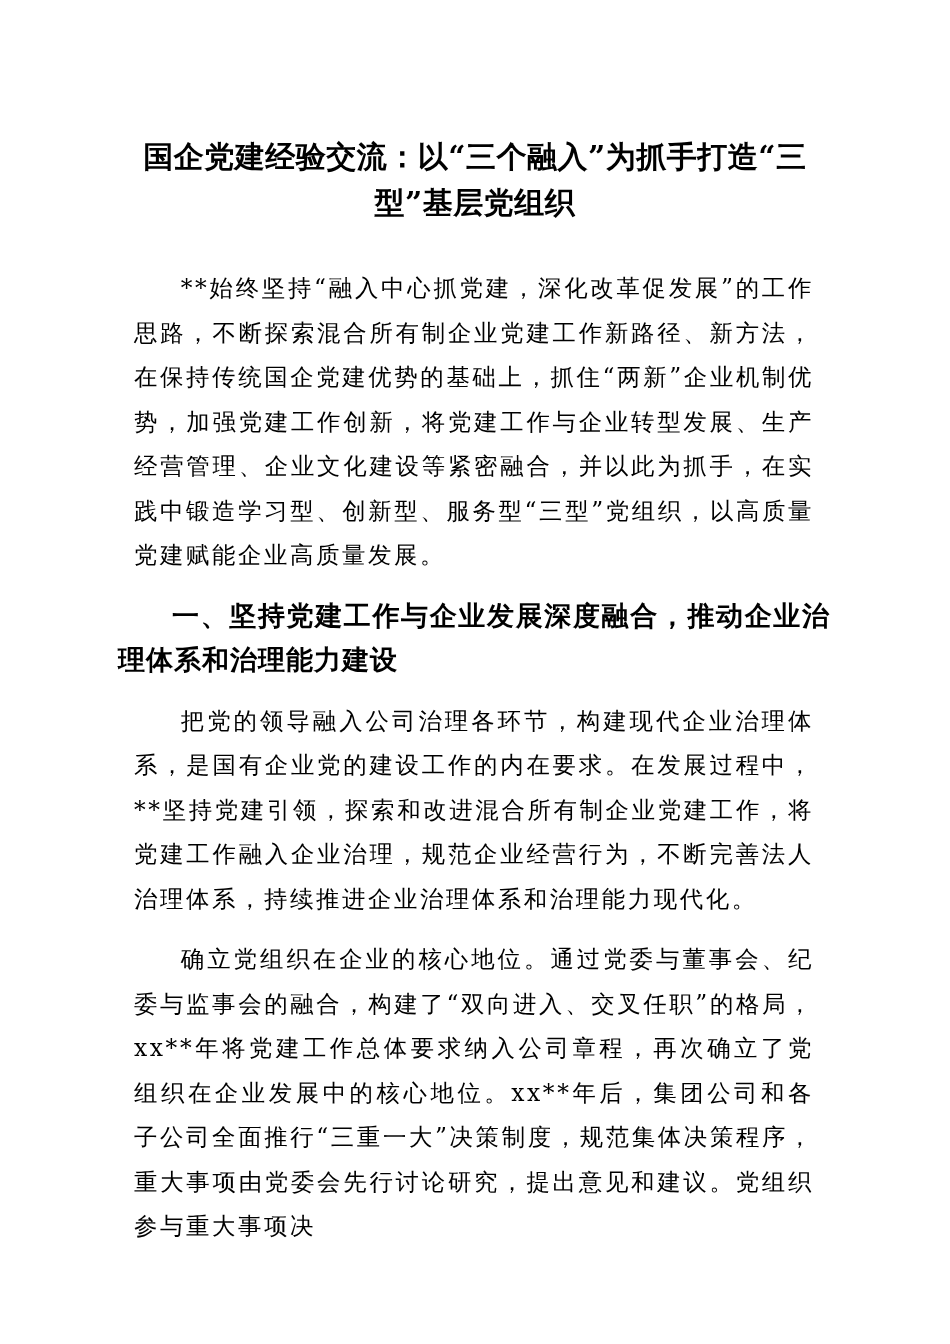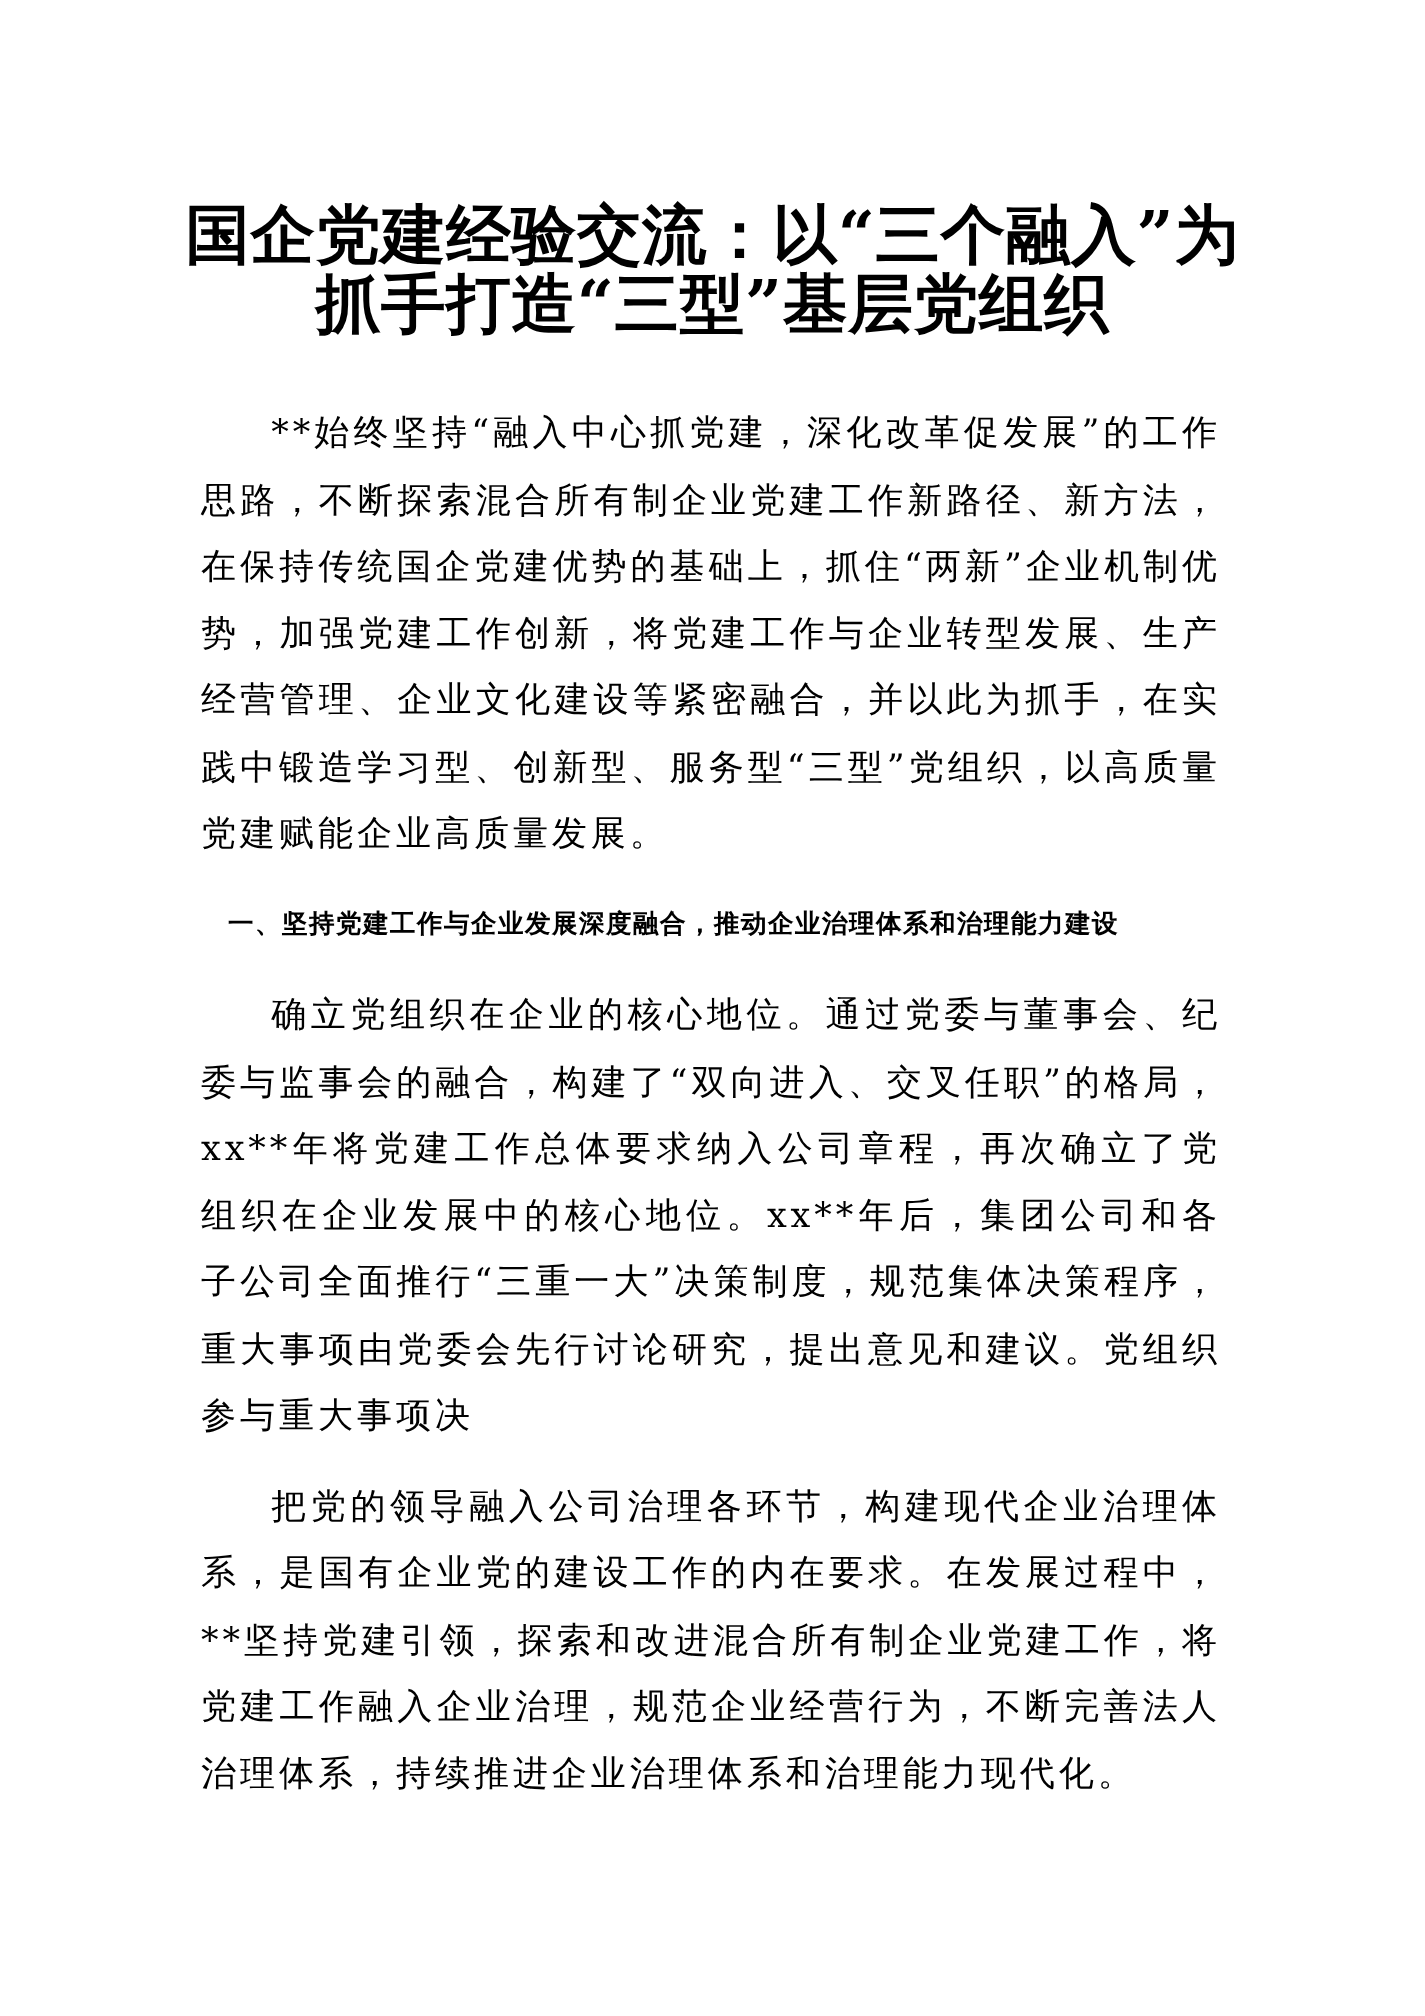--- a/index.html
+++ b/index.html
@@ -22,21 +22,21 @@
       background: #ffffff;
     }
     .title {
       position: absolute;
       left: 110px;
       top: 134px;
       width: 730px;
       text-align: center;
       font-family: "DejaVu Serif", "Liberation Serif", serif;
       font-weight: bold;
-      font-size: 43px;
+      font-size: 30px;
       line-height: 46px;
       letter-spacing: 0.5px;
       margin: 0;
     }
     .body {
       position: absolute;
       left: 118px;
       top: 250px;
       width: 712px;
       font-family: "DejaVu Serif", "Liberation Serif", serif;
@@ -48,29 +48,29 @@
     .para {
       margin: 16px;
       text-indent: 2em;
       letter-spacing: 2.6px;
     }
     .heading {
       margin: 0;
       text-indent: 2em;
       font-family: "DejaVu Sans", "Liberation Sans", sans-serif;
       font-weight: bold;
-      font-size: 17px;
+      font-size: 27px;
       letter-spacing: 1px;
     }
   </style>
 </head>
 <body>
 
 <div class="page">
   <h1 class="title">国企党建经验交流：以“三个融入”为抓手打造“三型”基层党组织</h1>
 
   <div class="body">
     <p class="para">**始终坚持“融入中心抓党建，深化改革促发展”的工作思路，不断探索混合所有制企业党建工作新路径、新方法，在保持传统国企党建优势的基础上，抓住“两新”企业机制优势，加强党建工作创新，将党建工作与企业转型发展、生产经营管理、企业文化建设等紧密融合，并以此为抓手，在实践中锻造学习型、创新型、服务型“三型”党组织，以高质量党建赋能企业高质量发展。</p>
     <p class="heading">一、坚持党建工作与企业发展深度融合，推动企业治理体系和治理能力建设</p>
+    <p class="para">把党的领导融入公司治理各环节，构建现代企业治理体系，是国有企业党的建设工作的内在要求。在发展过程中，**坚持党建引领，探索和改进混合所有制企业党建工作，将党建工作融入企业治理，规范企业经营行为，不断完善法人治理体系，持续推进企业治理体系和治理能力现代化。</p>
     <p class="para">确立党组织在企业的核心地位。通过党委与董事会、纪委与监事会的融合，构建了“双向进入、交叉任职”的格局，xx**年将党建工作总体要求纳入公司章程，再次确立了党组织在企业发展中的核心地位。xx**年后，集团公司和各子公司全面推行“三重一大”决策制度，规范集体决策程序，重大事项由党委会先行讨论研究，提出意见和建议。党组织参与重大事项决</p>
-    <p class="para">把党的领导融入公司治理各环节，构建现代企业治理体系，是国有企业党的建设工作的内在要求。在发展过程中，**坚持党建引领，探索和改进混合所有制企业党建工作，将党建工作融入企业治理，规范企业经营行为，不断完善法人治理体系，持续推进企业治理体系和治理能力现代化。</p>
   </div>
 </div>
 
 </body></html>

